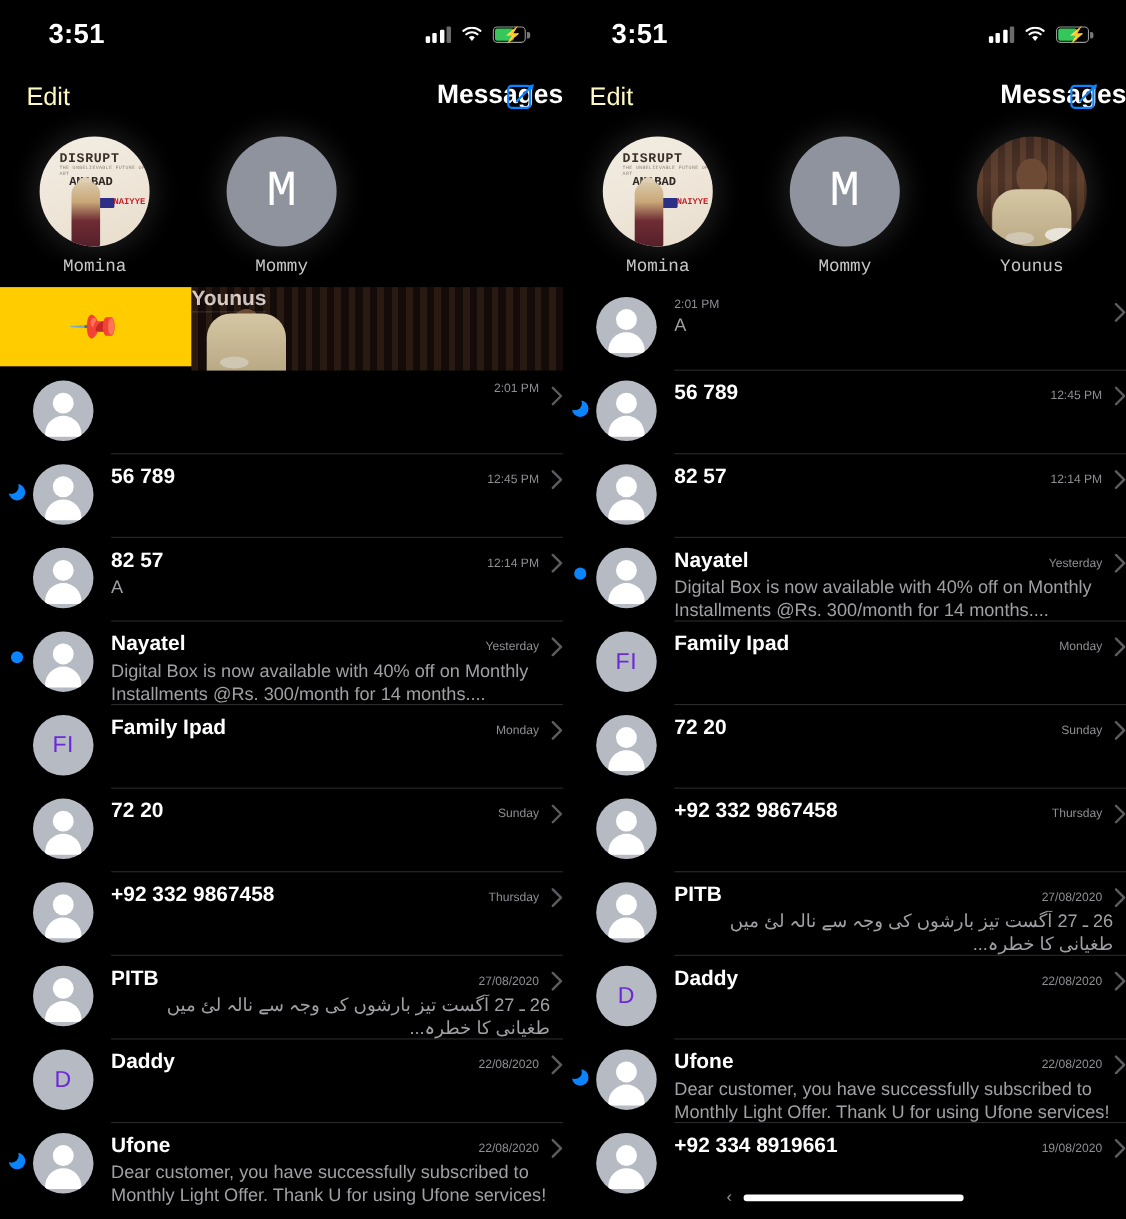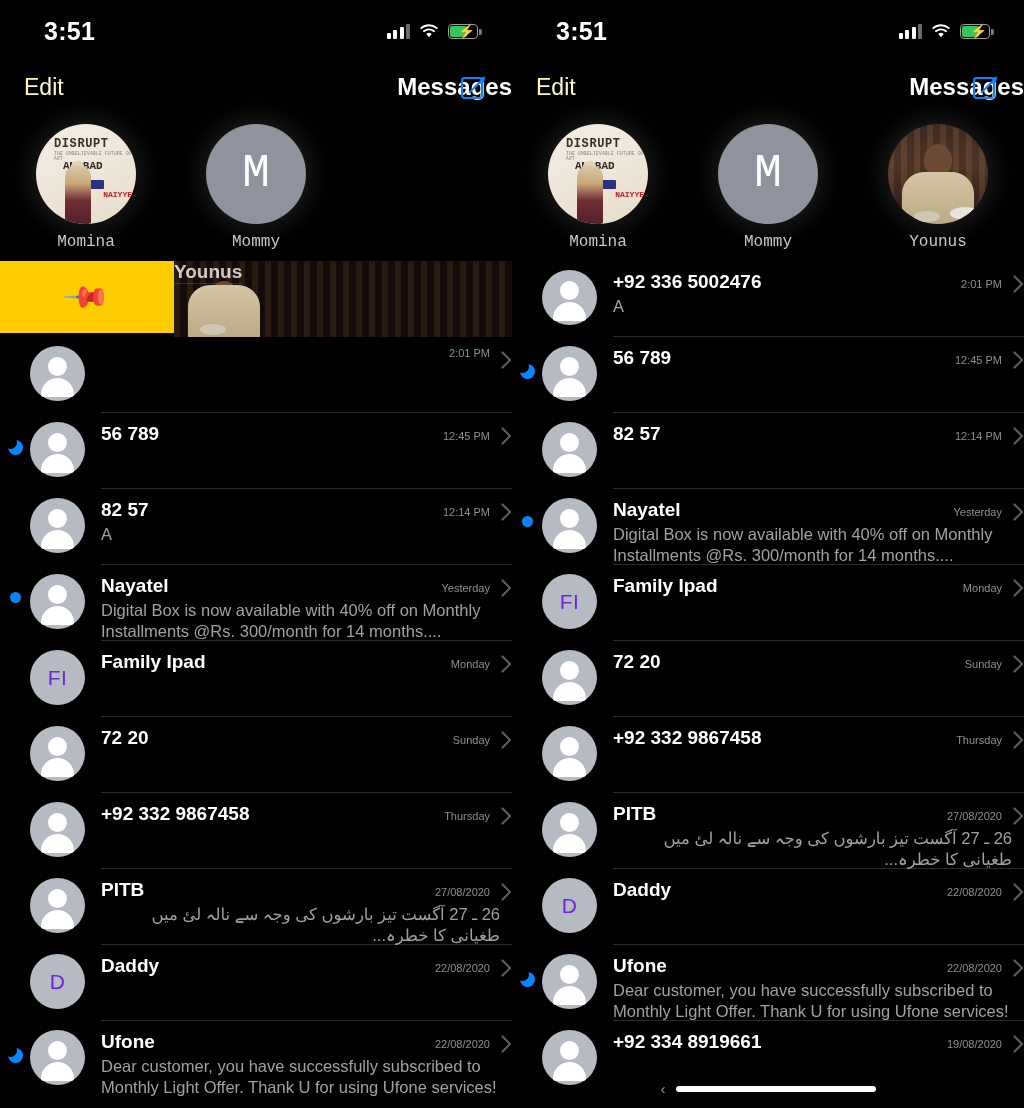--- a/index.html
+++ b/index.html
@@ -47,21 +47,21 @@
   .pin .name { color:#c8c8c8; font-size:16px; margin-top:9px; }
   .mono { background:#8e939e; display:flex; align-items:center; justify-content:center;
           color:#fff; font-size:46px; font-weight:400; }
 
   
   .ph-momina { background:linear-gradient(160deg,#f2ece2 0%,#efe7da 46%,#e8ddcc 100%); }
   .ph-momina .dis { position:absolute; top:13px; left:18px; color:#3a3029; font-size:12px;
                     font-weight:800; letter-spacing:.6px; }
   .ph-momina .sub { position:absolute; top:27px; left:18px; color:#8d8175; font-size:4.5px; letter-spacing:.3px; }
   .ph-momina .abad{ position:absolute; top:36px; left:27px; color:#2f2822; font-size:11px; font-weight:700; }
-  .ph-momina .nai { position:absolute; top:66px; right:4px; color:#c0202a; font-size:8px; font-weight:800; }
+  .ph-momina .nai { position:absolute; top:55px; right:4px; color:#c0202a; font-size:8px; font-weight:800; }
   .ph-momina .blu { position:absolute; top:56px; right:32px; width:20px; height:9px;
                     background:#2b2f86; border-radius:1px; }
   .ph-momina .fig { position:absolute; bottom:0; left:29px; width:26px; height:58px;
                     background:linear-gradient(180deg,#d9c8a8 0%,#c9a878 30%,#6e2c34 60%,#56202a 100%);
                     border-radius:10px 10px 2px 2px; }
   .ph-momina .head{ position:absolute; bottom:46px; left:34px; width:15px; height:17px;
                     background:#dfcfb4; border-radius:50% 50% 42% 42%; }
 
   
   .ph-younus { background:linear-gradient(180deg,#3a2a22 0%,#50382a 40%,#1d130f 100%); }
@@ -462,21 +462,20 @@
 
     <div class="list clip" id="right-list">
         <div class="row">
           <div class="badge"></div>
           <div class="av">
             <span class="ahead"></span>
             <span class="abody"></span>
           </div>
           <div class="body">
             <div class="rtop">
-              <span class="rname">+92 336 5002476</span>
               <span class="rtime">2:01 PM</span>
             </div>
             <div class="rprev">A</div>
             <span class="chev">
               <svg width="11" height="18" viewBox="0 0 11 18">
                 <path d="M1.5 1.5 9 9l-7.5 7.5" stroke="#5b5b60" stroke-width="2.2" fill="none" stroke-linecap="round" stroke-linejoin="round"></path>
               </svg>
             </span>
           </div>
         </div>

